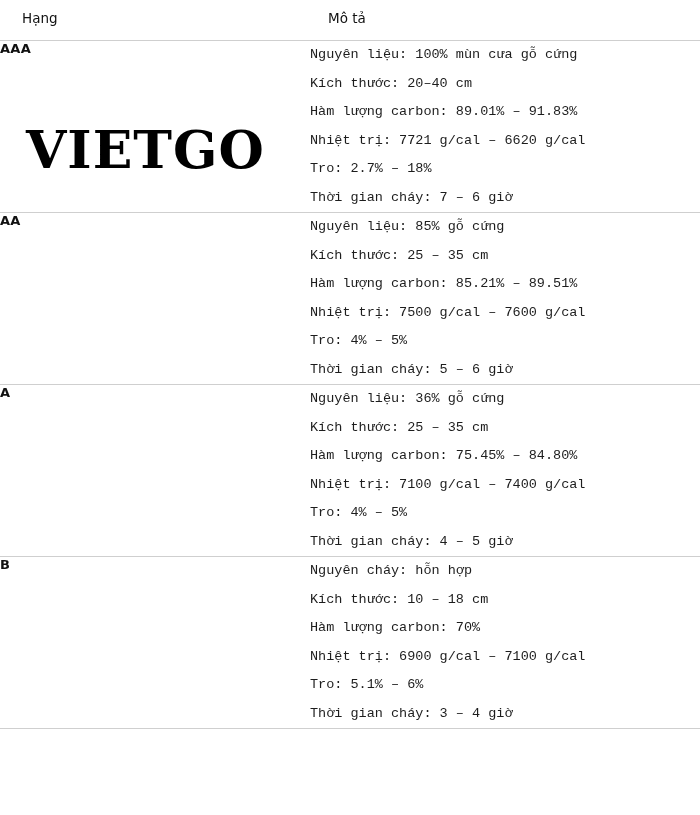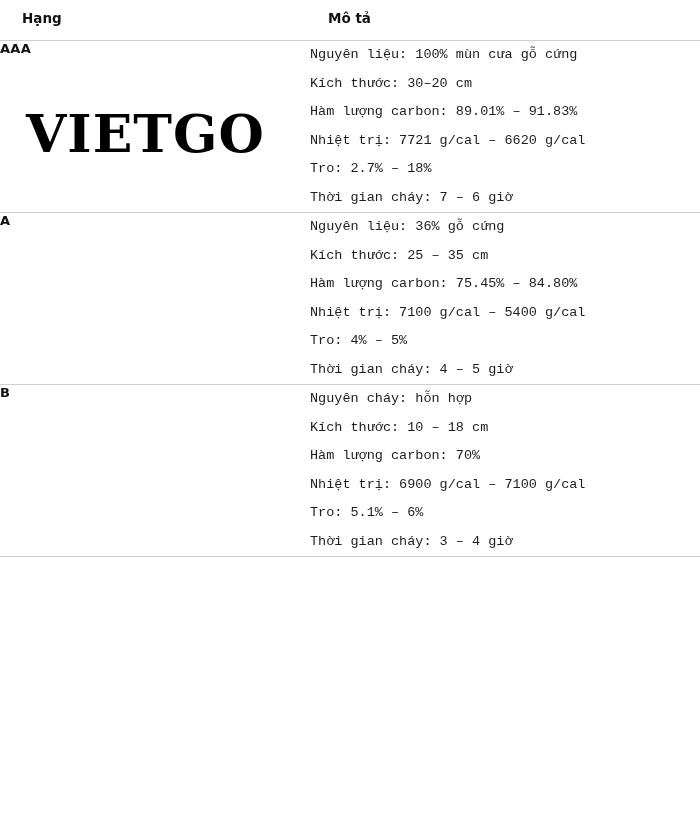--- a/index.html
+++ b/index.html
@@ -22,21 +22,21 @@
     border-collapse: collapse;
     table-layout: fixed;
   }
 
   .grade-table col.col-grade { width: 310px; }
   .grade-table col.col-desc  { width: 390px; }
 
   .grade-table thead th {
     text-align: left;
     font-size: 13.5px;
-    font-weight: bold;
+    font-weight: normal;
     color: #111111;
     padding: 10px 0 14px 22px;
     border-bottom: 1px solid #cfcfcf;
     vertical-align: top;
   }
   .grade-table thead th.desc-head {
     padding-left: 18px;
   }
 
   .grade-table tbody td {
@@ -67,21 +67,21 @@
     font-size: 13.5px;
     line-height: 28.5px;
     color: #1d1d1d;
     white-space: nowrap;
   }
 
   
   .watermark {
     position: absolute;
     left: 26px;
-    top: 108px;
+    top: 124px;
     font-family: "DejaVu Serif", "Liberation Serif", serif;
     font-weight: bold;
     font-size: 52px;
     letter-spacing: 1px;
     color: #000000;
     pointer-events: none;
     user-select: none;
     line-height: 1;
   }
 </style>
@@ -99,38 +99,51 @@
       <th class="desc-head">Mô tả</th>
     </tr>
   </thead>
   <tbody>
 
     <tr>
       <td class="grade-cell">AAA</td>
       <td class="desc-cell">
         <ul class="spec-list">
           <li>Nguyên liệu: 100% mùn cưa gỗ cứng</li>
-          <li>Kích thước: 30–20 cm</li>
+          <li>Kích thước: 20–40 cm</li>
           <li>Hàm lượng carbon: 89.01% – 91.83%</li>
           <li>Nhiệt trị: 7721 g/cal – 6620 g/cal</li>
           <li>Tro: 2.7% – 18%</li>
           <li>Thời gian cháy: 7 – 6 giờ</li>
         </ul>
       </td>
     </tr>
 
+    <tr>
+      <td class="grade-cell">AA</td>
+      <td class="desc-cell">
+        <ul class="spec-list">
+          <li>Nguyên liệu: 85% gỗ cứng</li>
+          <li>Kích thước: 25 – 35 cm</li>
+          <li>Hàm lượng carbon: 85.21% – 89.51%</li>
+          <li>Nhiệt trị: 7500 g/cal – 7600 g/cal</li>
+          <li>Tro: 4% – 5%</li>
+          <li>Thời gian cháy: 5 – 6 giờ</li>
+        </ul>
+      </td>
+    </tr>
 
     <tr>
       <td class="grade-cell">A</td>
       <td class="desc-cell">
         <ul class="spec-list">
           <li>Nguyên liệu: 36% gỗ cứng</li>
           <li>Kích thước: 25 – 35 cm</li>
           <li>Hàm lượng carbon: 75.45% – 84.80%</li>
-          <li>Nhiệt trị: 7100 g/cal – 5400 g/cal</li>
+          <li>Nhiệt trị: 7100 g/cal – 7400 g/cal</li>
           <li>Tro: 4% – 5%</li>
           <li>Thời gian cháy: 4 – 5 giờ</li>
         </ul>
       </td>
     </tr>
 
     <tr>
       <td class="grade-cell">B</td>
       <td class="desc-cell">
         <ul class="spec-list">

